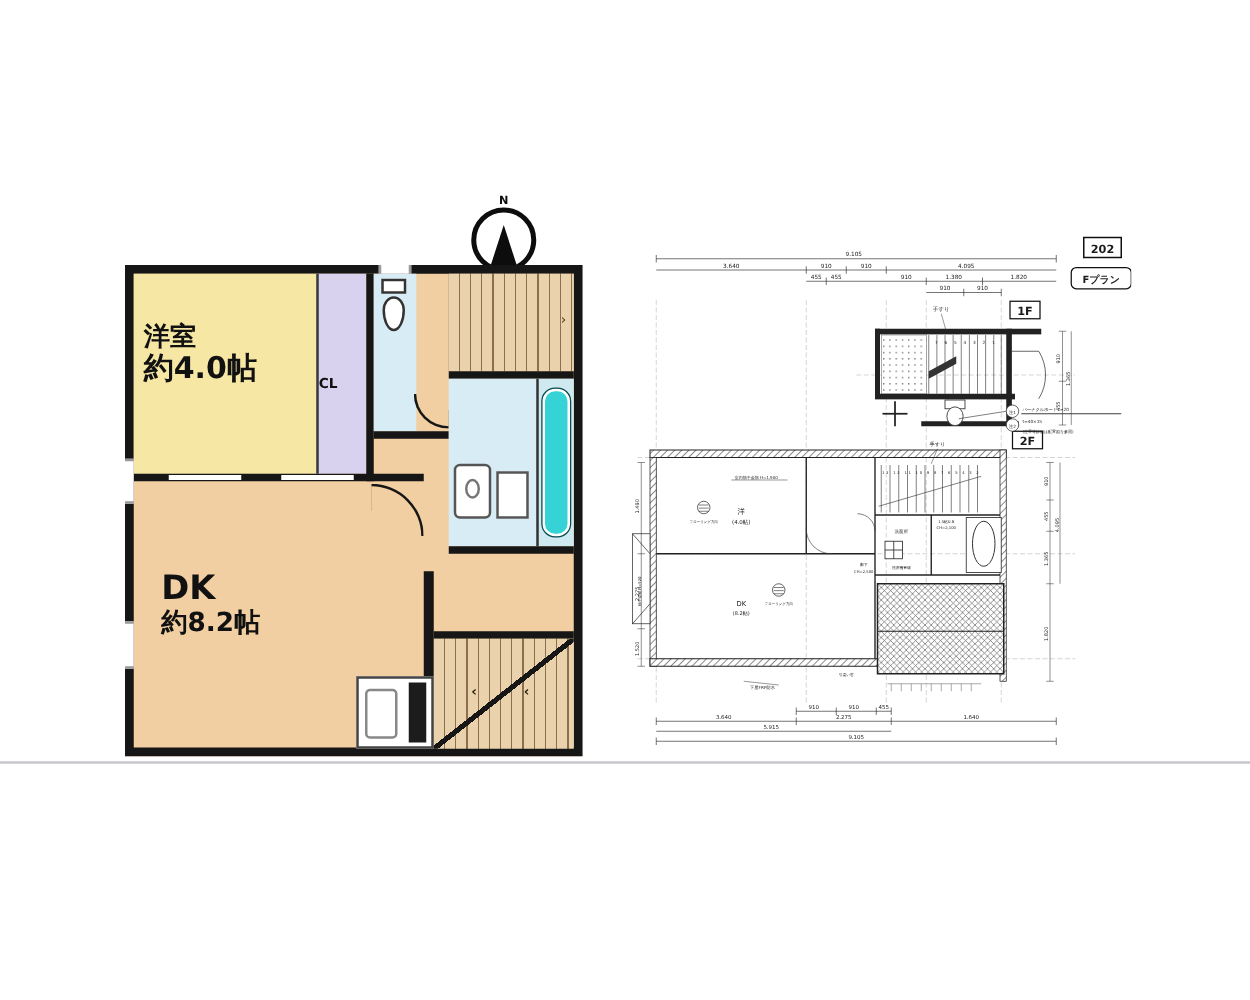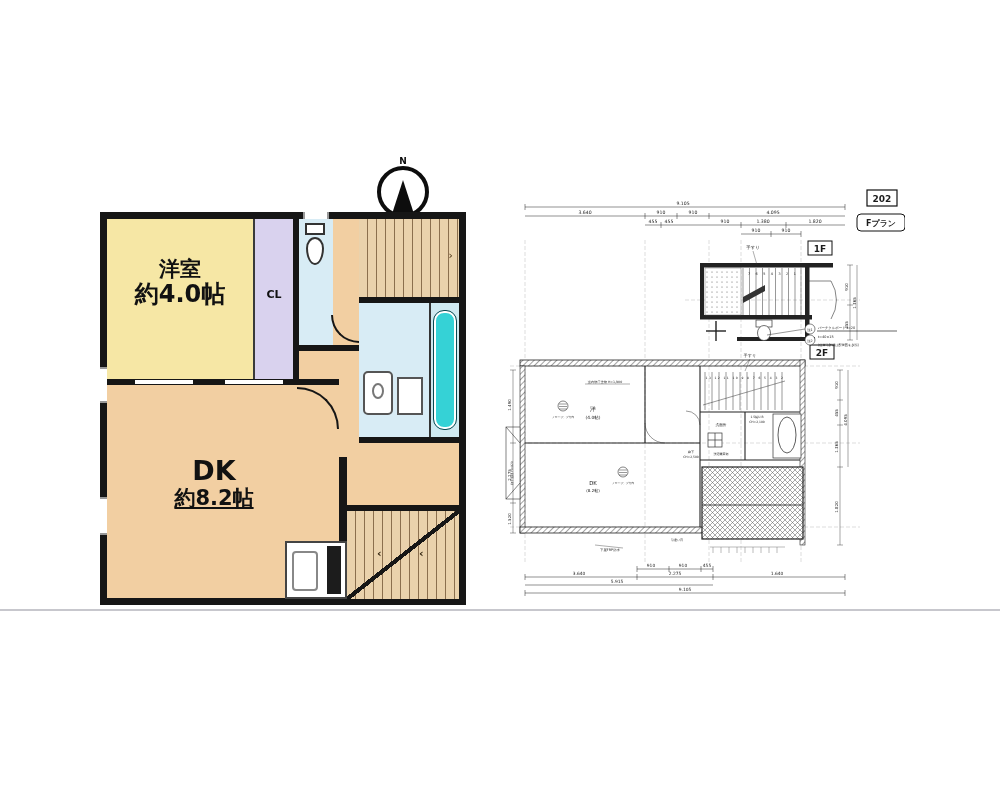--- a/index.html
+++ b/index.html
@@ -3,21 +3,21 @@
 <meta charset="utf-8">
 <style>
   html,body{margin:0;padding:0;background:#ffffff;}
   #stage{position:relative;width:1000px;height:800px;background:#fff;overflow:hidden;
          font-family:"DejaVu Sans","Liberation Sans",sans-serif;}
   .abs{position:absolute;box-sizing:border-box;}
   
   #plan-left{left:100px;top:212px;width:366px;height:393px;background:#f2cfa2;
              border:7px solid #161616;}
   .wall{background:#161616;}
-  .room-label{color:#111;font-weight:bold;text-align:center;line-height:1.15;}
+  .room-label{color:#111;font-weight:bold;text-align:left;line-height:1.15;}
   .stripes{background:repeating-linear-gradient(90deg,#ead2ac 0 8px,#8b6f4e 8px 9px);}
   .arc{border:2px solid #161616;background:transparent;}
   
   #compass-circle{width:44px;height:44px;border:4px solid #0d0d0d;border-radius:50%;
                   display:flex;align-items:flex-end;justify-content:center;background:#fff;}
   #compass-needle{width:0;height:0;border-left:11px solid transparent;
                   border-right:11px solid transparent;border-bottom:34px solid #0d0d0d;}
   #compass-n{font-size:9px;font-weight:bold;text-align:center;color:#0d0d0d;}
   
   #divider{left:0;top:609px;width:1000px;height:2px;background:#c7c7cd;}
@@ -38,21 +38,21 @@
   <div id="plan-left" class="abs">
 
     <div class="abs" style="left:0;top:0;width:146px;height:160px;background:#f6e7a5;">
       <div class="room-label abs" style="left:8px;top:38px;width:130px;font-size:21px;">
         <div>洋室</div>
         <div style="font-size:24px;">約4.0帖</div>
       </div>
     </div>
 
     <div class="abs" style="left:146px;top:0;width:40px;height:160px;background:#d9d2ee;border-left:2px solid #3a3a3a;">
-      <div class="room-label abs" style="left:0;top:70px;width:38px;font-size:11px;">CL</div>
+      <div class="room-label abs" style="left:0;top:82px;width:38px;font-size:11px;">CL</div>
     </div>
 
     <div class="wall abs" style="left:186px;top:0;width:6px;height:166px;"></div>
 
     <div class="abs" style="left:192px;top:0;width:34px;height:126px;background:#d8ecf5;">
       <div class="abs" style="left:6px;top:4px;width:20px;height:12px;background:#fff;border:2px solid #333;"></div>
       <div class="abs" style="left:7px;top:18px;width:18px;height:28px;background:#fff;border:2px solid #333;border-radius:50% 50% 50% 50%/40% 40% 60% 60%;"></div>
     </div>
     <div class="wall abs" style="left:192px;top:126px;width:60px;height:6px;"></div>
 
@@ -73,21 +73,21 @@
     </div>
     <div class="wall abs" style="left:252px;top:218px;width:100px;height:6px;"></div>
 
     <div class="wall abs" style="left:0;top:160px;width:232px;height:6px;"></div>
     <div class="abs" style="left:28px;top:161px;width:58px;height:4px;background:#fff;"></div>
     <div class="abs" style="left:118px;top:161px;width:58px;height:4px;background:#fff;"></div>
 
     <div class="abs" style="left:0;top:166px;width:232px;height:214px;">
       <div class="room-label abs" style="left:22px;top:70px;width:170px;font-size:27px;">
         <div>DK</div>
-        <div style="font-size:21px;text-decoration:underline;">約8.2帖</div>
+        <div style="font-size:21px;">約8.2帖</div>
       </div>
     </div>
 
     <div class="wall abs" style="left:232px;top:238px;width:8px;height:142px;"></div>
     <div class="arc abs" style="left:190px;top:168px;width:42px;height:42px;border-radius:0 100% 0 0;border-left:none;border-bottom:none;"></div>
     <div class="arc abs" style="left:224px;top:96px;width:28px;height:28px;border-radius:0 0 0 100%;border-right:none;border-top:none;"></div>
 
     <div class="abs" style="left:178px;top:322px;width:62px;height:58px;background:#fff;border:2px solid #444;">
       <div class="abs" style="left:5px;top:8px;width:26px;height:40px;border:2px solid #888;border-radius:4px;background:#fff;"></div>
       <div class="abs" style="left:40px;top:3px;width:14px;height:48px;background:#1c1c1c;"></div>

